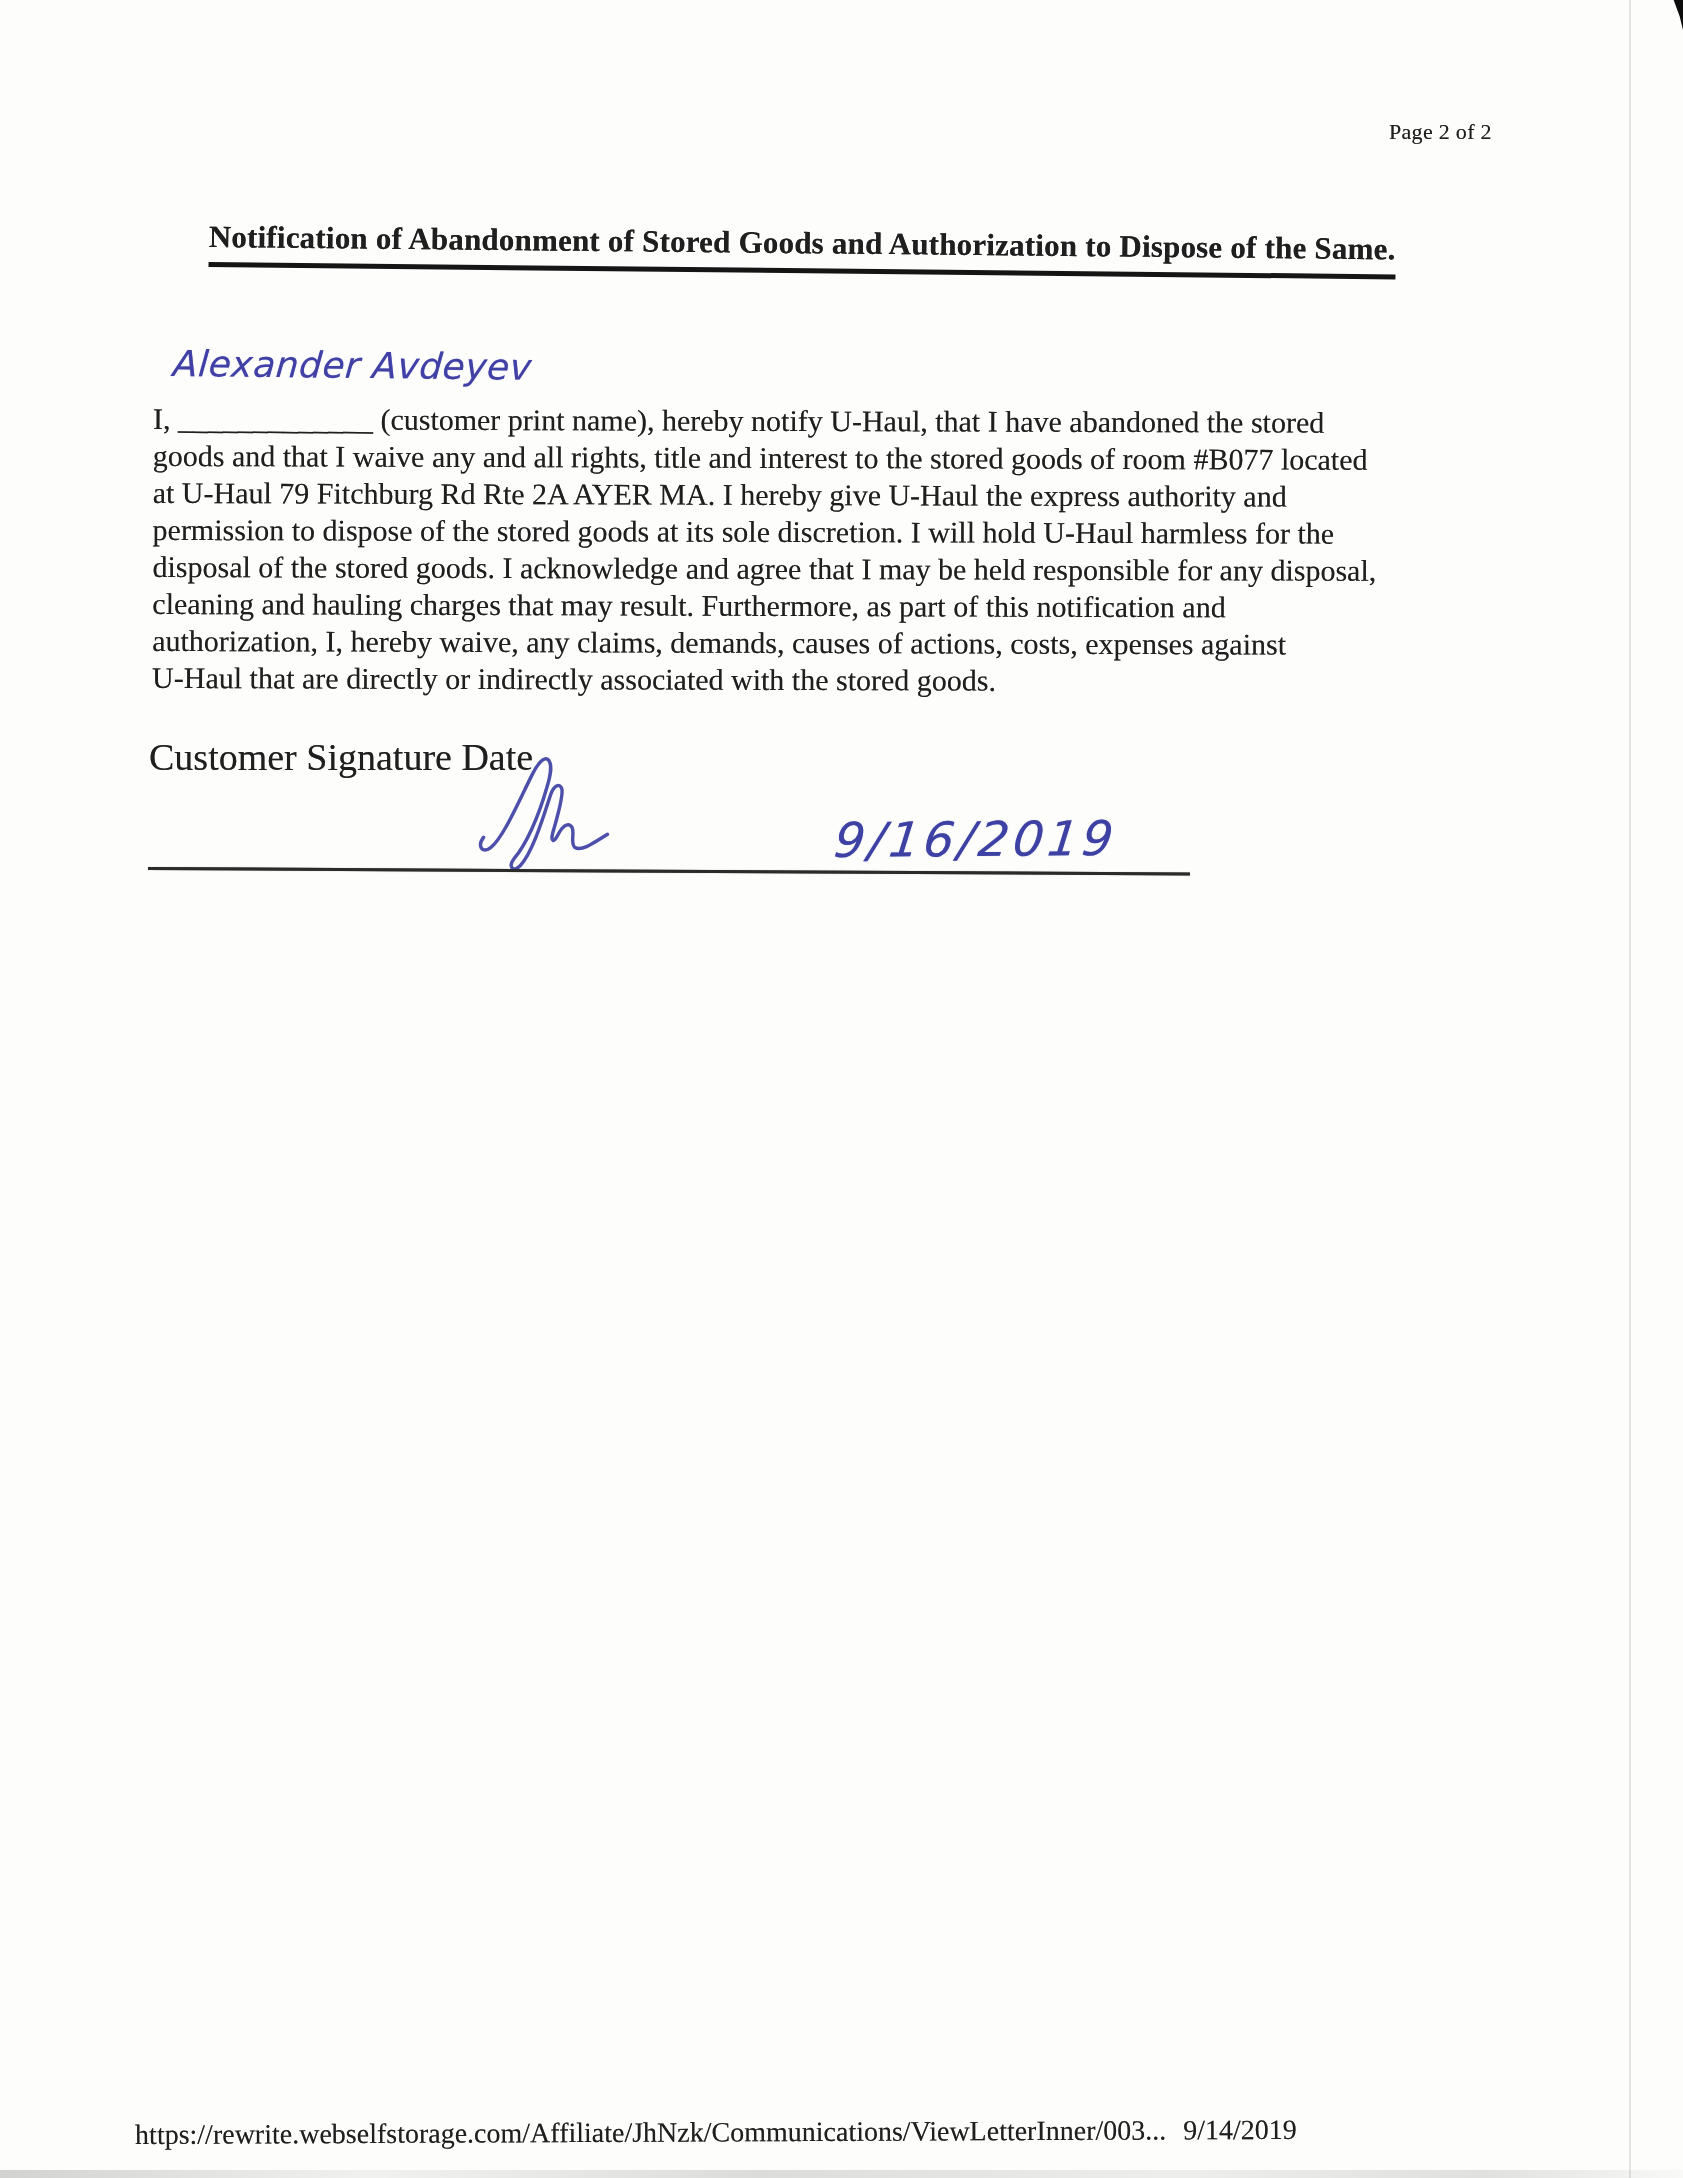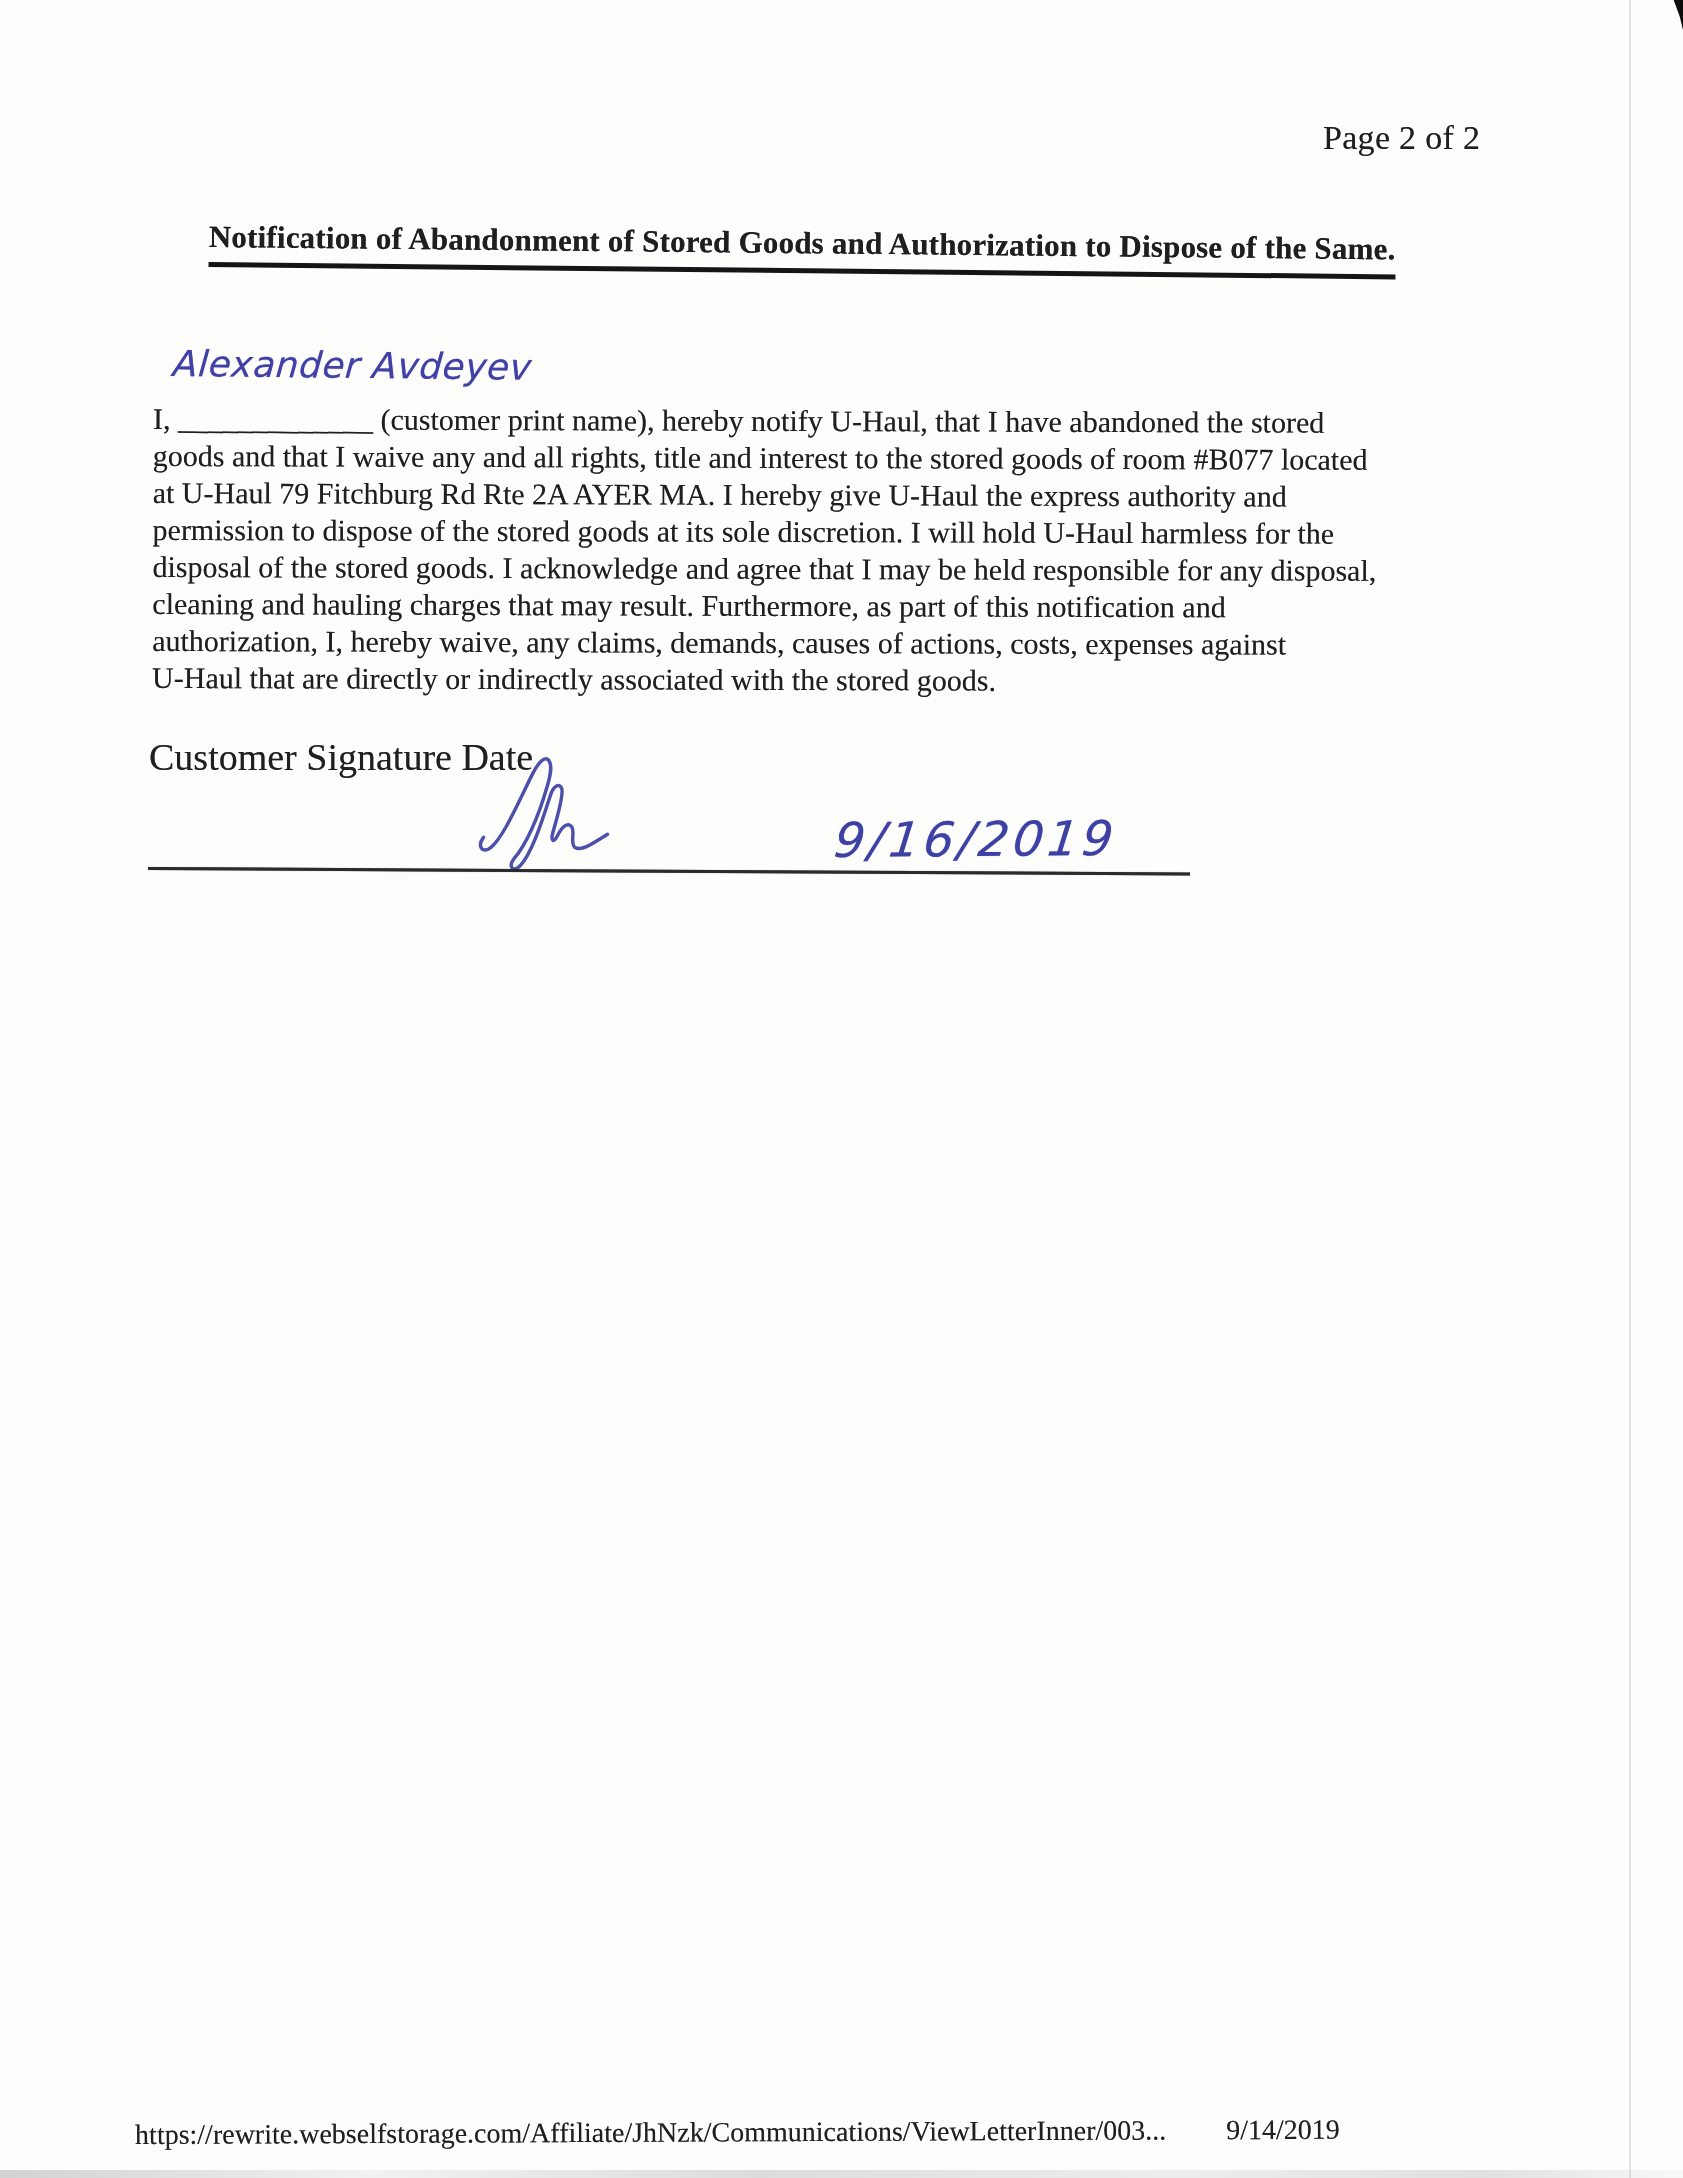--- a/index.html
+++ b/index.html
@@ -29,22 +29,22 @@
     position: absolute; bottom: 0; left: 0; right: 0; height: 8px;
     background: linear-gradient(90deg,
       rgba(110,110,110,.55) 0%, rgba(170,170,170,.25) 22%,
       rgba(120,120,120,.45) 45%, rgba(160,160,160,.30) 70%,
       rgba(120,120,120,.40) 88%, rgba(200,200,200,.15) 100%);
     opacity: .55;
   }
 
   
   .page-label {
-    position: absolute; left: 1323px; top: 119px;
-    font-size: 34px; letter-spacing: 0.3px;
+    position: absolute; left: 1389px; top: 119px;
+    font-size: 22px; letter-spacing: 0.3px;
     text-shadow: 0 0 0.4px rgba(0,0,0,.55);
   }
   .doc-title {
     position: absolute; left: 209px; top: 219px;
     margin: 0;
     font-size: 31px; font-weight: bold; letter-spacing: 0.2px;
     border-bottom: 5px solid #151515;
     padding-bottom: 7px;
     transform: rotate(0.6deg); transform-origin: left top;
     text-shadow: 0 0 0.6px rgba(0,0,0,.7);
@@ -95,21 +95,21 @@
   }
 
   
   .footer {
     position: absolute; left: 135px; top: 2119px;
     font-size: 28px;
     transform: rotate(-0.25deg); transform-origin: left top;
     text-shadow: 0 0 0.4px rgba(0,0,0,.5);
     white-space: nowrap;
   }
-  .footer .footer-date { margin-left: 60px; }
+  .footer .footer-date { margin-left: 17px; }
 </style>
 </head>
 <body>
 
 <div class="page">
 
   <div class="corner-mark"></div>
   <div class="scan-vline"></div>
   <div class="bottom-band"></div>
 

